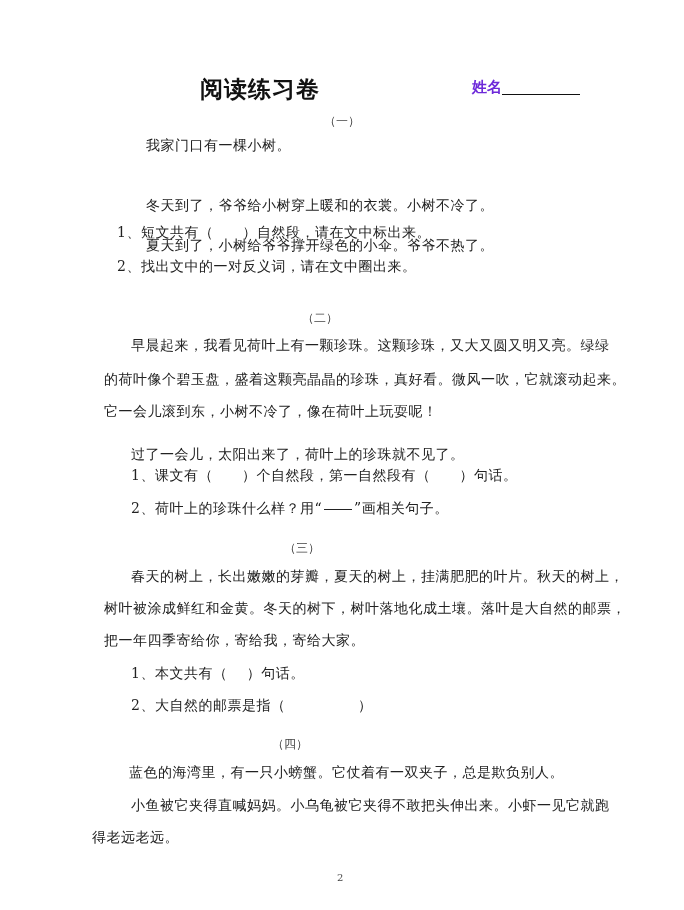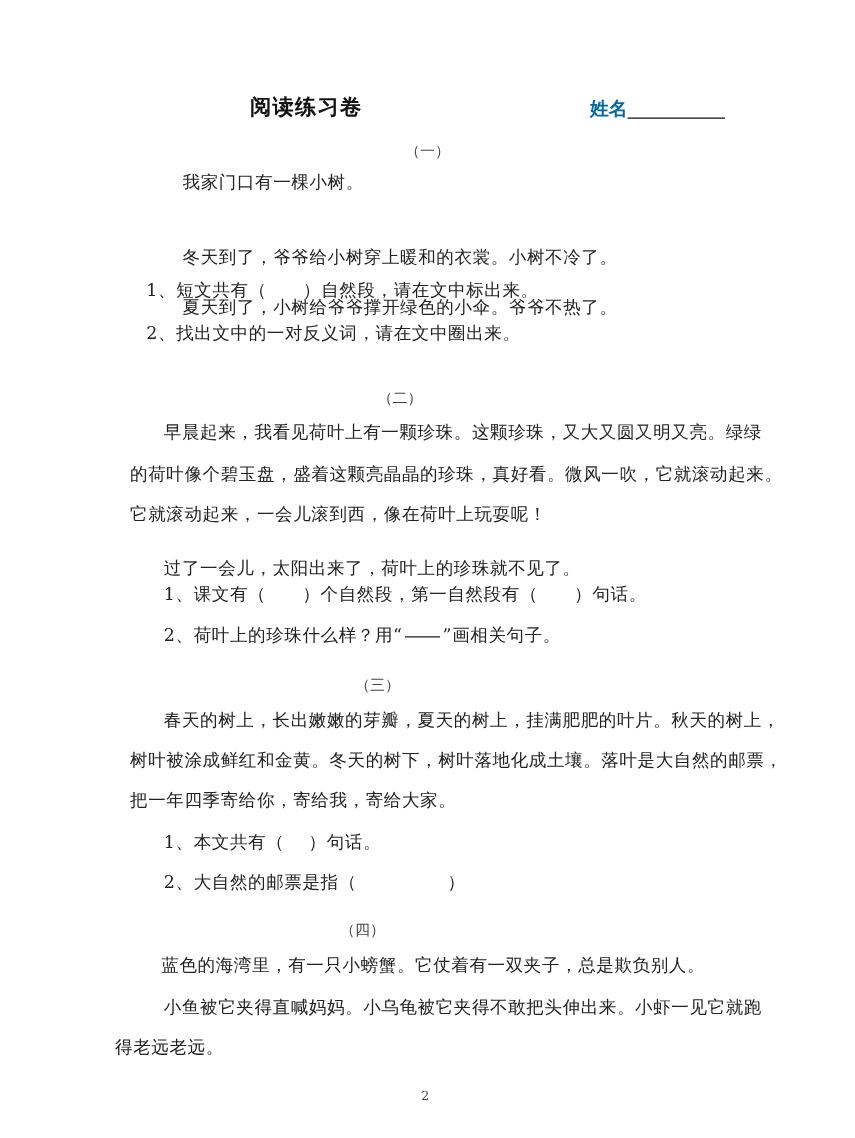--- a/index.html
+++ b/index.html
@@ -1,22 +1,22 @@
 <!DOCTYPE html>
 <html><head>
 <meta charset="utf-8">
 <style>
   html, body { margin:0; padding:0; background:#ffffff; }
   body { width:684px; height:910px; position:relative; overflow:hidden;
          font-family:"DejaVu Serif", "Liberation Serif", serif; color:#222; }
   .abs { position:absolute; white-space:nowrap; }
-  .title { left:200px; top:74px; font-size:17px; font-weight:bold;
+  .title { left:200px; top:74px; font-size:23px; font-weight:bold;
            font-family:"DejaVu Sans", "Liberation Sans", sans-serif; color:#111; letter-spacing:1px; }
   .name-label { left:472px; top:78px; font-size:15px; font-weight:bold;
-                font-family:"DejaVu Sans", "Liberation Sans", sans-serif; color:#0369a1; }
+                font-family:"DejaVu Sans", "Liberation Sans", sans-serif; color:#6d28d9; }
   .name-line { left:502px; top:94px; width:78px; border-bottom:1px solid #111; height:0; }
   .sec { font-size:12px; color:#444; }
   .txt { font-size:14px; color:#222; letter-spacing:0.5px; }
   .blank-underline { display:inline-block; width:28px; border-bottom:1.5px solid #222; height:0; vertical-align:middle; margin:0 2px; }
   .page-no { left:337px; top:872px; font-size:10px; color:#444; }
 </style>
 </head>
 <body>
 
 <div>
@@ -27,21 +27,21 @@
   <div class="abs sec" style="left:324px; top:113px;">（一）</div>
   <div class="abs txt" style="left:146px; top:137px;">我家门口有一棵小树。</div>
   <div class="abs txt" style="left:146px; top:163px;margin-top:34px;">冬天到了，爷爷给小树穿上暖和的衣裳。小树不冷了。</div>
   <div class="abs txt" style="left:146px; top:189px;margin-top:48px;">夏天到了，小树给爷爷撑开绿色的小伞。爷爷不热了。</div>
   <div class="abs txt" style="left:117px; top:224px;">1、短文共有（　　）自然段，请在文中标出来。</div>
   <div class="abs txt" style="left:117px; top:258px;">2、找出文中的一对反义词，请在文中圈出来。</div>
 
   <div class="abs sec" style="left:302px; top:310px;">（二）</div>
   <div class="abs txt" style="left:131px; top:337px;">早晨起来，我看见荷叶上有一颗珍珠。这颗珍珠，又大又圆又明又亮。绿绿</div>
   <div class="abs txt" style="left:104px; top:371px;">的荷叶像个碧玉盘，盛着这颗亮晶晶的珍珠，真好看。微风一吹，它就滚动起来。</div>
-  <div class="abs txt" style="left:104px; top:403px;">它就滚动起来，一会儿滚到西，像在荷叶上玩耍呢！</div>
+  <div class="abs txt" style="left:104px; top:403px;">它一会儿滚到东，小树不冷了，像在荷叶上玩耍呢！</div>
   <div class="abs txt" style="left:131px; top:446px;">过了一会儿，太阳出来了，荷叶上的珍珠就不见了。</div>
   <div class="abs txt" style="left:131px; top:467px;">1、课文有（　　）个自然段，第一自然段有（　　）句话。</div>
   <div class="abs txt" style="left:131px; top:500px;">
     <span>2、荷叶上的珍珠什么样？用“</span><span class="blank-underline"></span><span>”画相关句子。</span>
   </div>
 
   <div class="abs sec" style="left:284px; top:540px;">（三）</div>
   <div class="abs txt" style="left:131px; top:568px;">春天的树上，长出嫩嫩的芽瓣，夏天的树上，挂满肥肥的叶片。秋天的树上，</div>
   <div class="abs txt" style="left:104px; top:600px;">树叶被涂成鲜红和金黄。冬天的树下，树叶落地化成土壤。落叶是大自然的邮票，</div>
   <div class="abs txt" style="left:104px; top:632px;">把一年四季寄给你，寄给我，寄给大家。</div>

